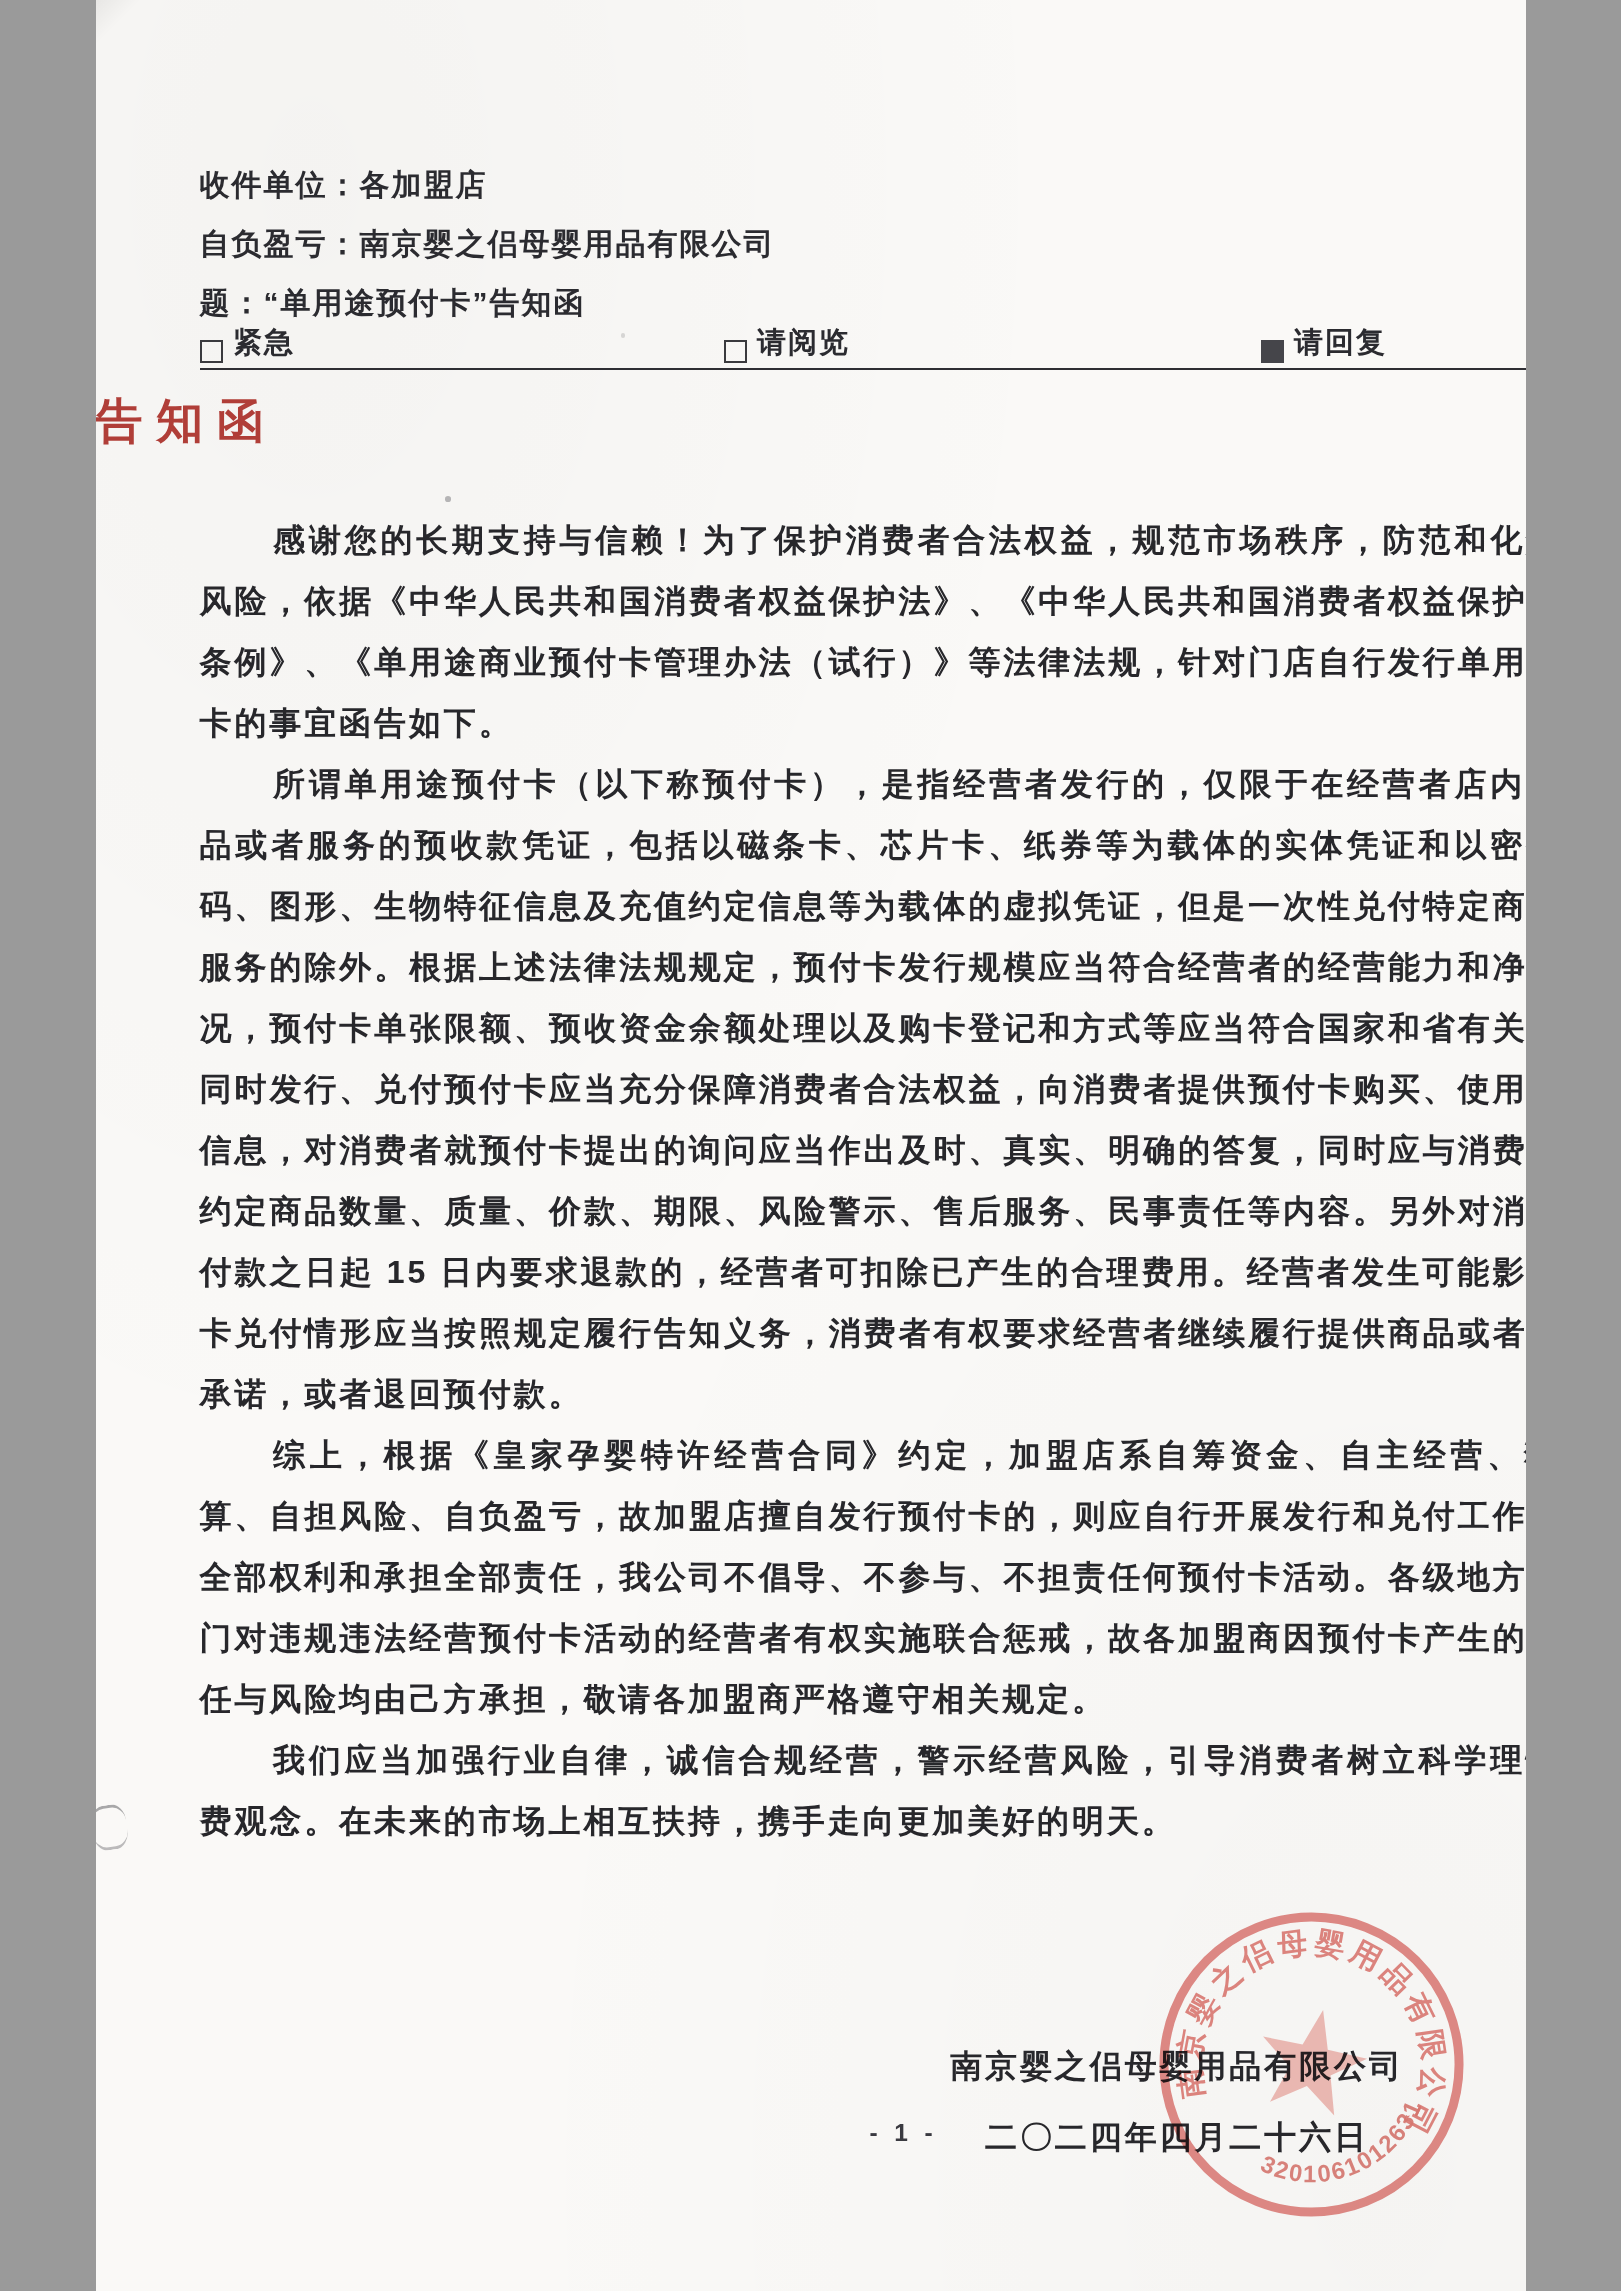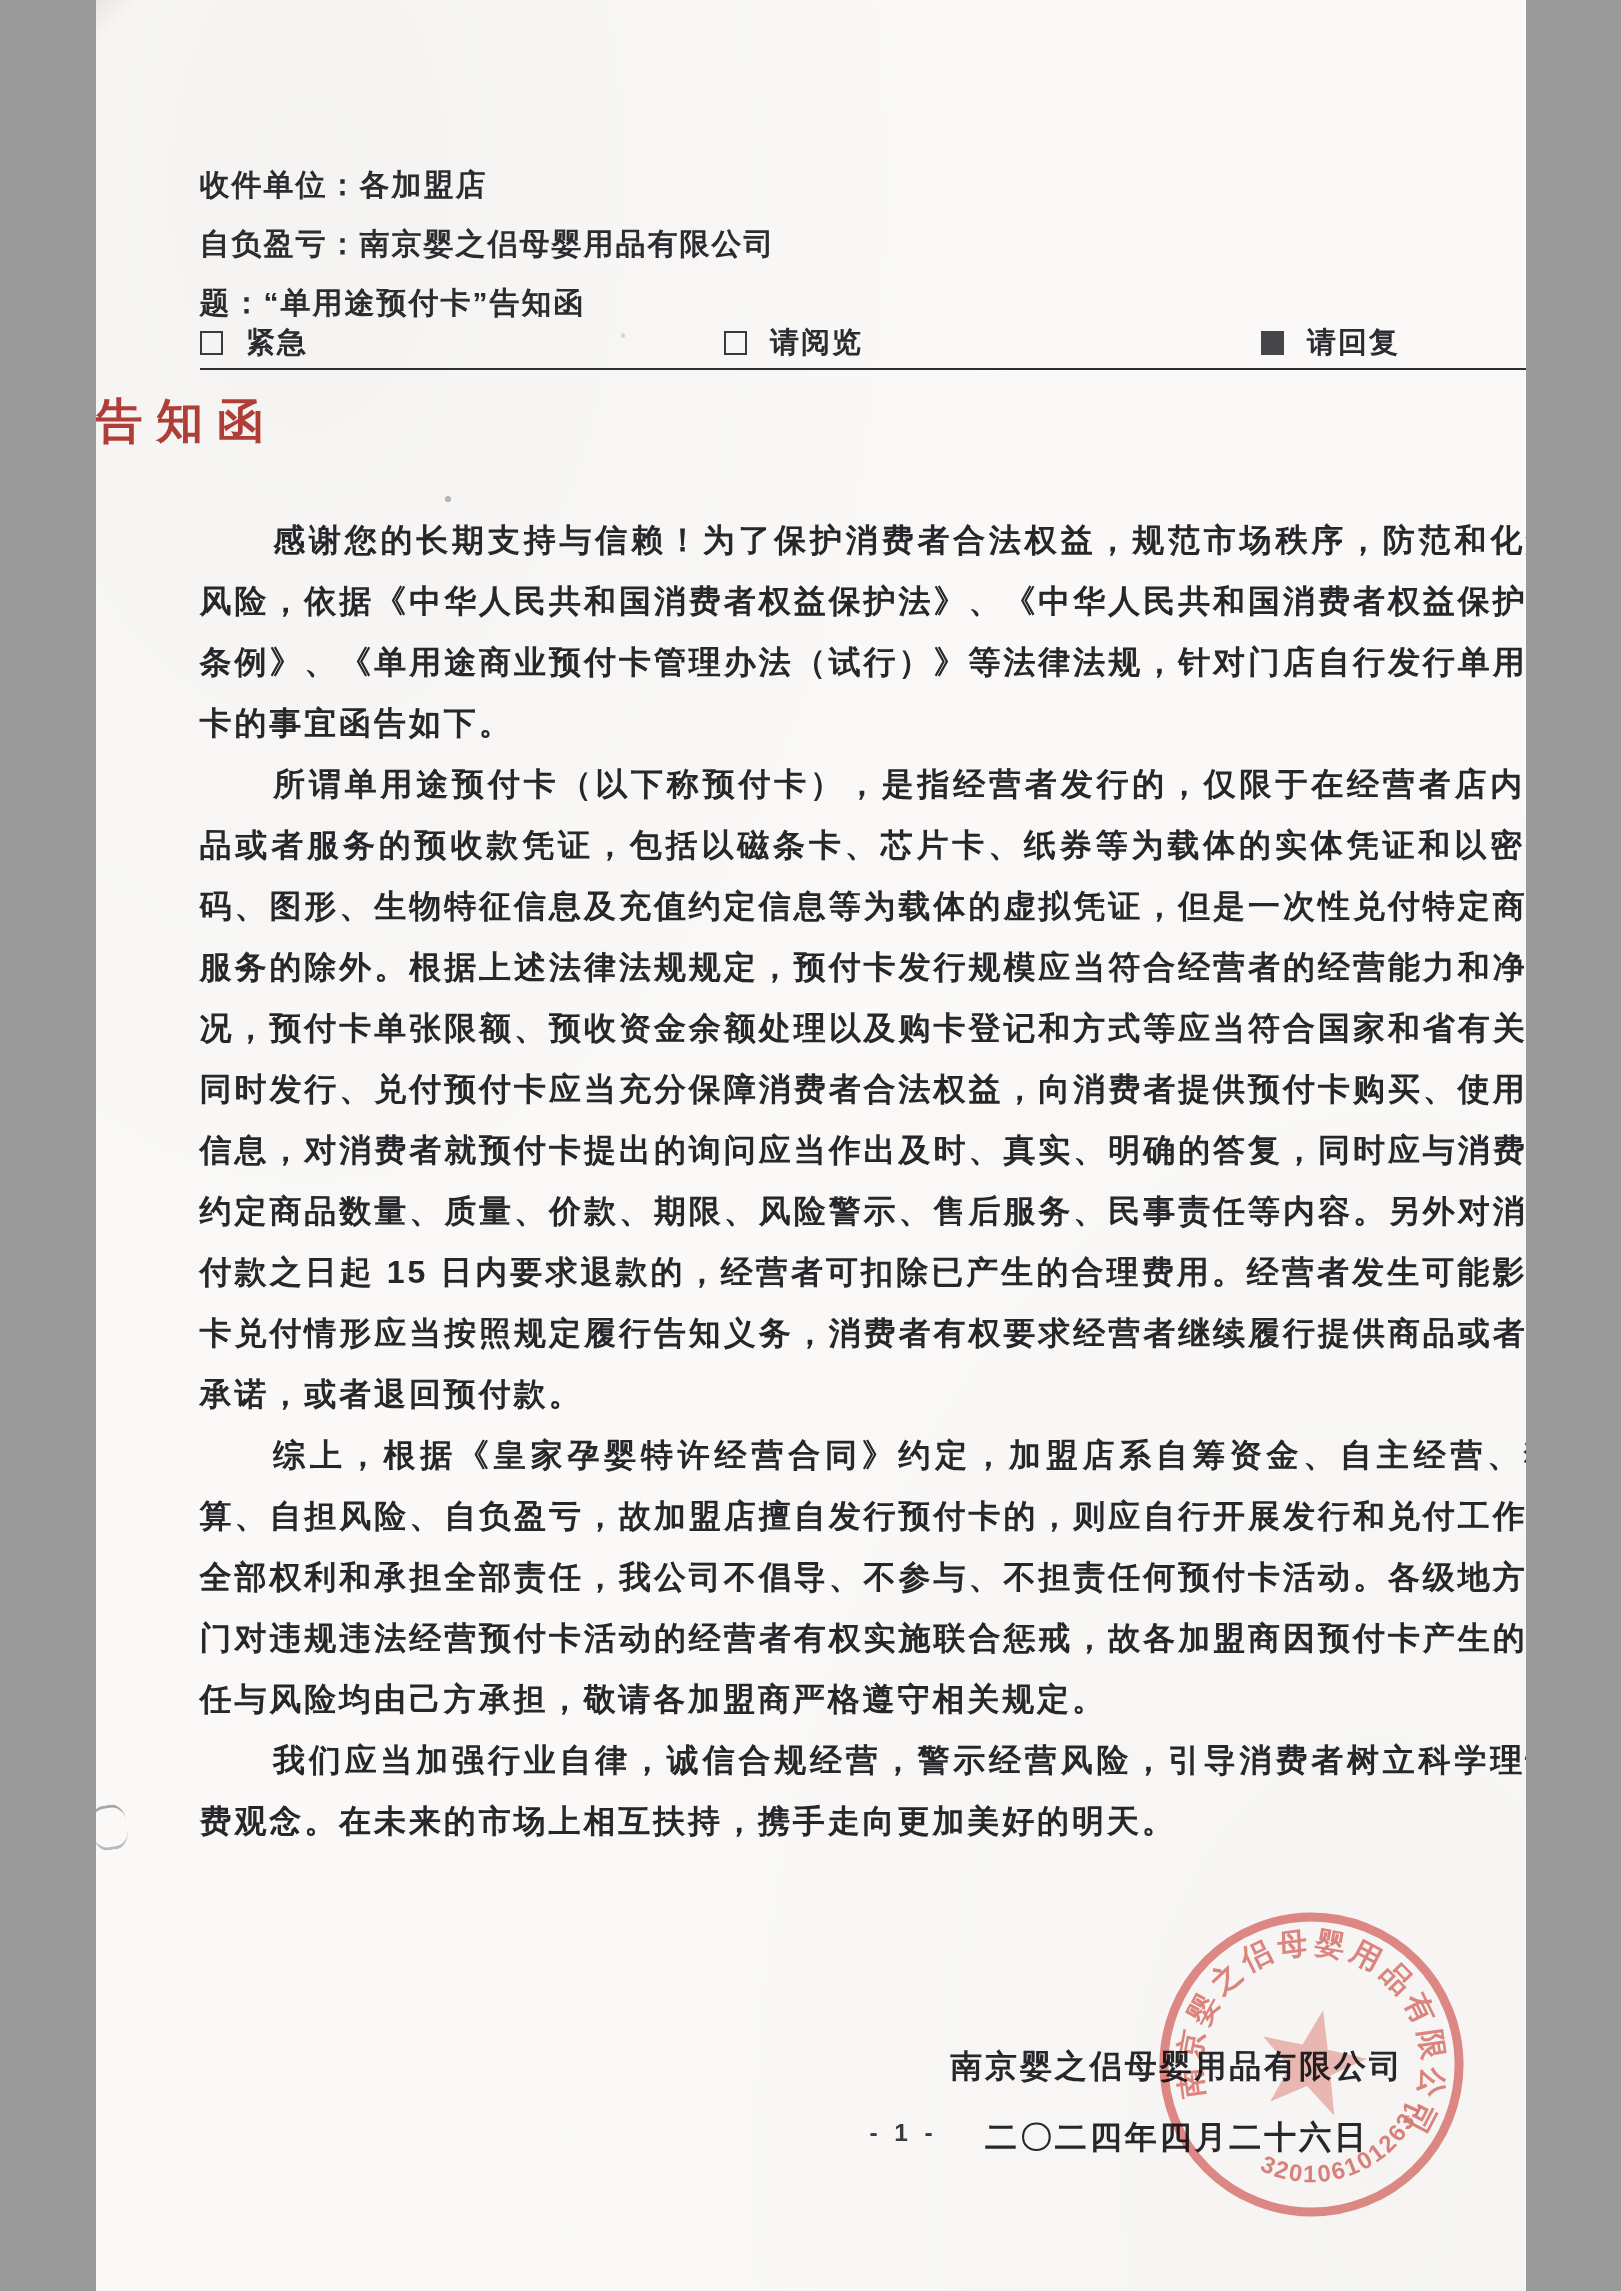--- a/index.html
+++ b/index.html
@@ -21,21 +21,21 @@
     position:absolute;left:104px;top:155px;width:1431px;
     font-size:30px;font-weight:bold;line-height:59px;
     letter-spacing:2px;color:#2b2b30;
   }
   
   .routing-row{
     position:absolute;left:104px;top:323px;width:1433px;height:45px;
     border-bottom:2.9px solid #2e2e33;
   }
   .routing-item{
-    position:absolute;top:0;display:flex;align-items:center;gap:23px;
+    position:absolute;top:0;display:flex;align-items:flex-end;gap:10px;
     font-size:29px;font-weight:bold;letter-spacing:2px;color:#2b2b30;
   }
   .routing-item.pos-1{left:0;}
   .routing-item.pos-2{left:524px;}
   .routing-item.pos-3{left:1061px;}
   .cbox{
     width:23.5px;height:23.5px;border:2.9px solid #3a3a3e;background:transparent;
     display:inline-block;box-sizing:border-box;
   }
   .cbox.filled{background:#45454a;border-color:#45454a;}

